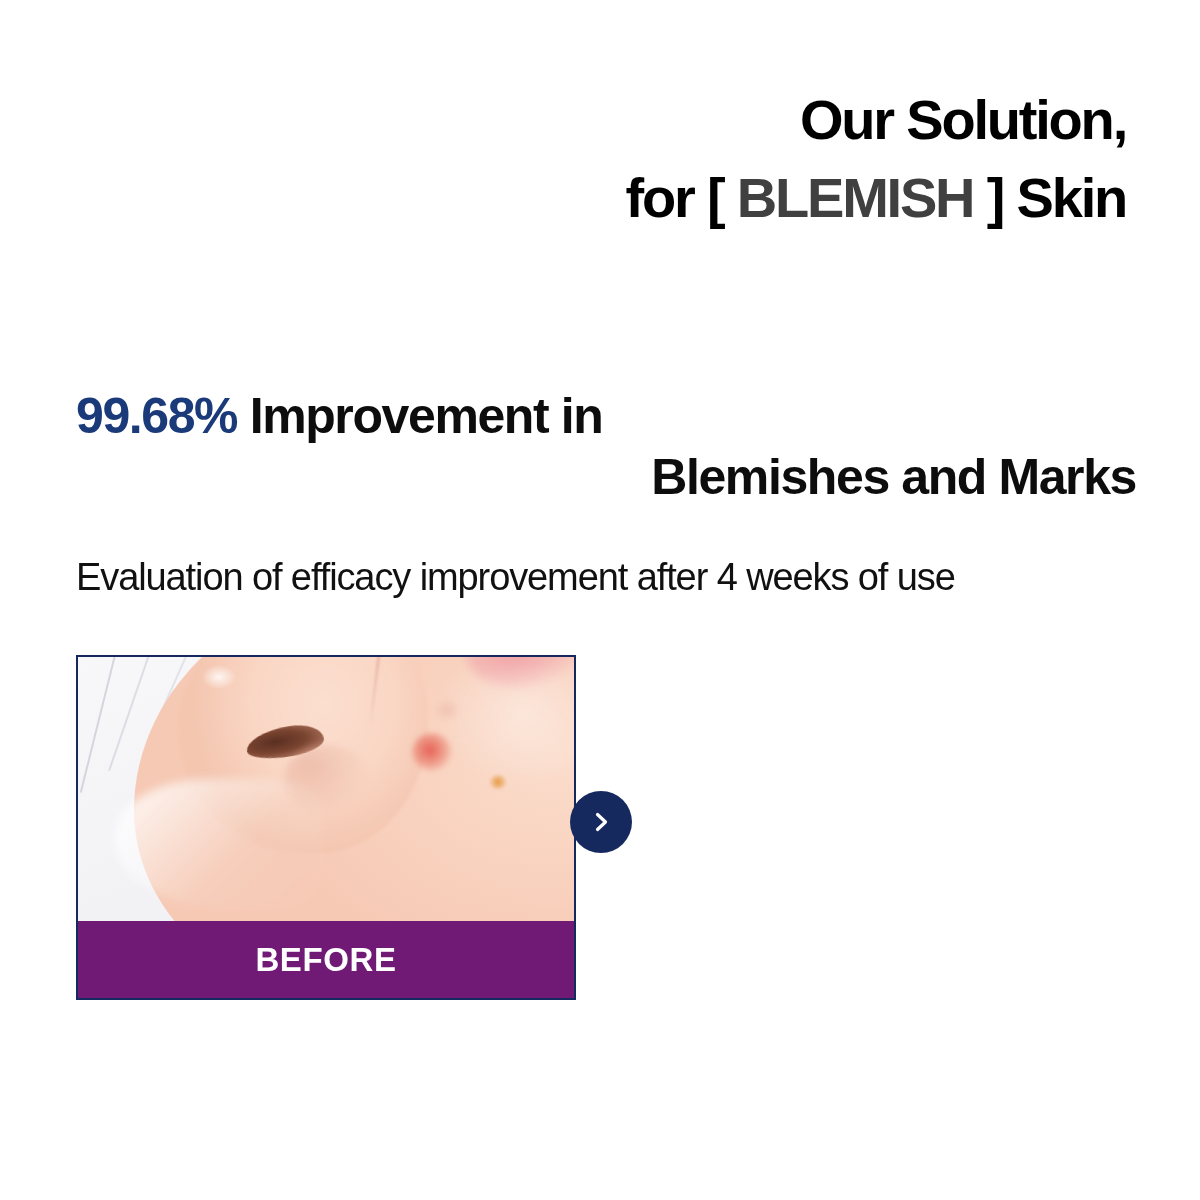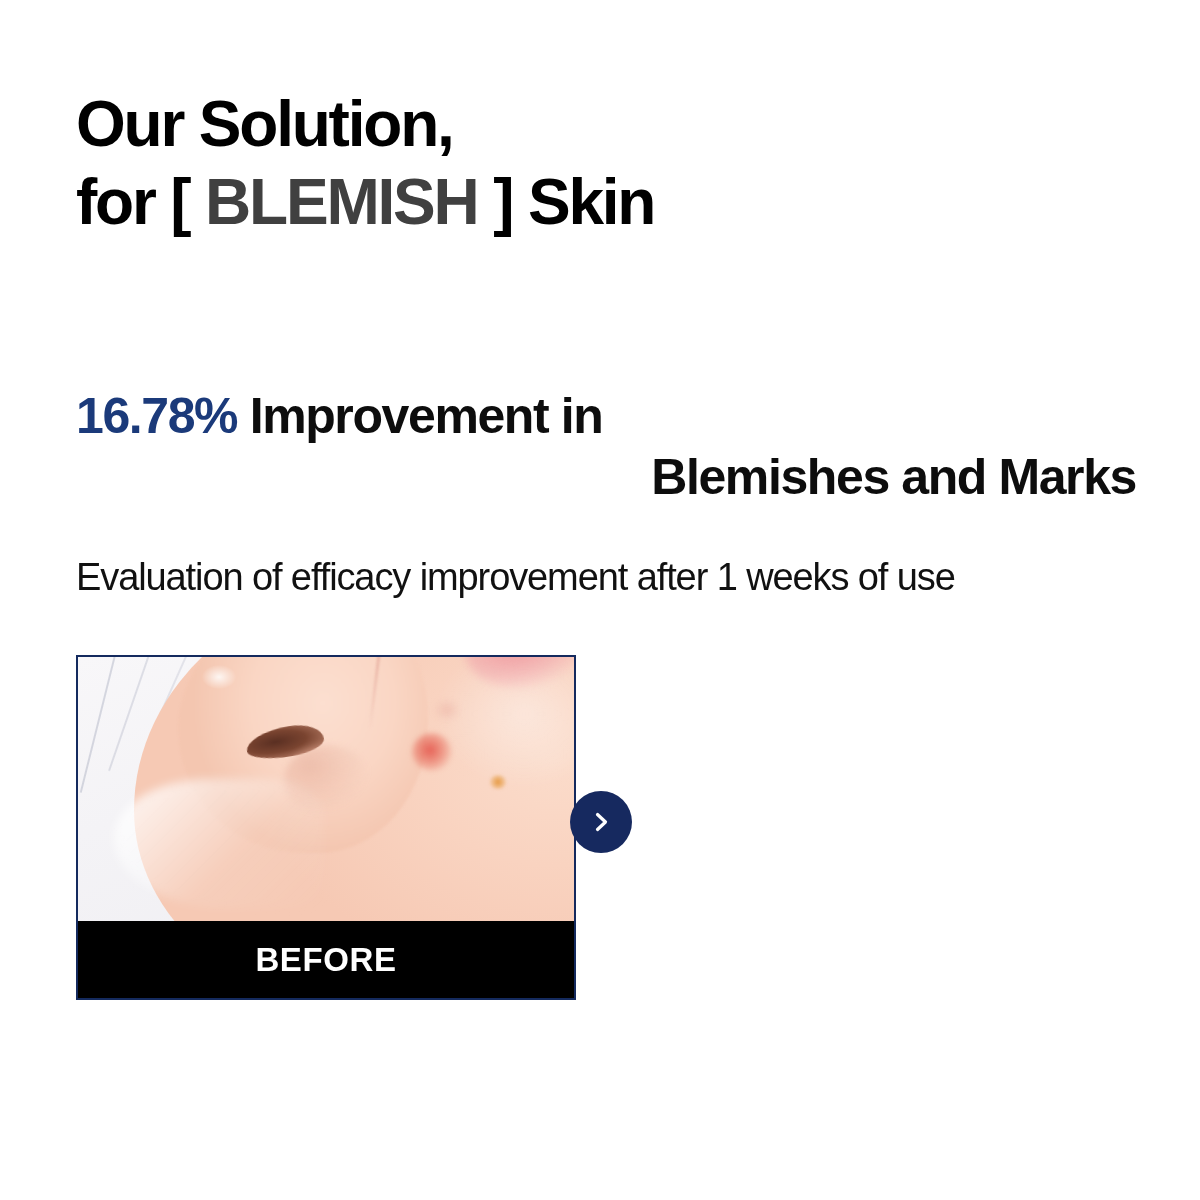--- a/index.html
+++ b/index.html
@@ -23,26 +23,27 @@
     height: 1200px;
     background: #ffffff;
   }
 
   
   .headline {
     position: absolute;
     left: 76px;
     top: 92px;
     width: 1050px;
-    font-size: 64px;
+    font-size: 56px;
     font-weight: 700;
     line-height: 1.0;
     letter-spacing: -2.2px;
     color: #000000;
     white-space: nowrap;
+    text-align: right;
   }
   .headline .line {
     display: block;
     height: 78px;
   }
   .headline .accent {
     color: #404040;
   }
   .headline .bracket {
     color: #000000;
@@ -245,21 +246,21 @@
     filter: blur(3px);
   }
 
   
   .label-bar {
     position: absolute;
     left: 0;
     bottom: 0;
     width: 100%;
     height: 77px;
-    background: #000000;
+    background: #701a75;
     display: flex;
     align-items: center;
     justify-content: center;
     margin-top: 23px;
   }
   .label-bar span {
     color: #ffffff;
     font-size: 33px;
     font-weight: 700;
     letter-spacing: 0.6px;
@@ -285,25 +286,25 @@
 <body>
 
 <div class="page">
 
   <div class="headline">
     <span class="line">Our Solution,</span>
     <span class="line"><span>for </span><span class="bracket">[ </span><span class="accent">BLEMISH</span><span class="bracket"> ]</span><span> Skin</span></span>
   </div>
 
   <div class="stat-block">
-    <span><span class="pct">16.78%</span><span> Improvement in</span></span>
+    <span><span class="pct">99.68%</span><span> Improvement in</span></span>
     <span class="line2">Blemishes and Marks</span>
   </div>
 
-  <div class="subtitle">Evaluation of efficacy improvement after 1 weeks of use</div>
+  <div class="subtitle">Evaluation of efficacy improvement after 4 weeks of use</div>
 
   <div class="compare">
 
     <div class="panel before">
       <div class="photo">
         <div class="backdrop"></div>
         <div class="strand s1"></div>
         <div class="strand s2"></div>
         <div class="strand s3"></div>
         <div class="face">

